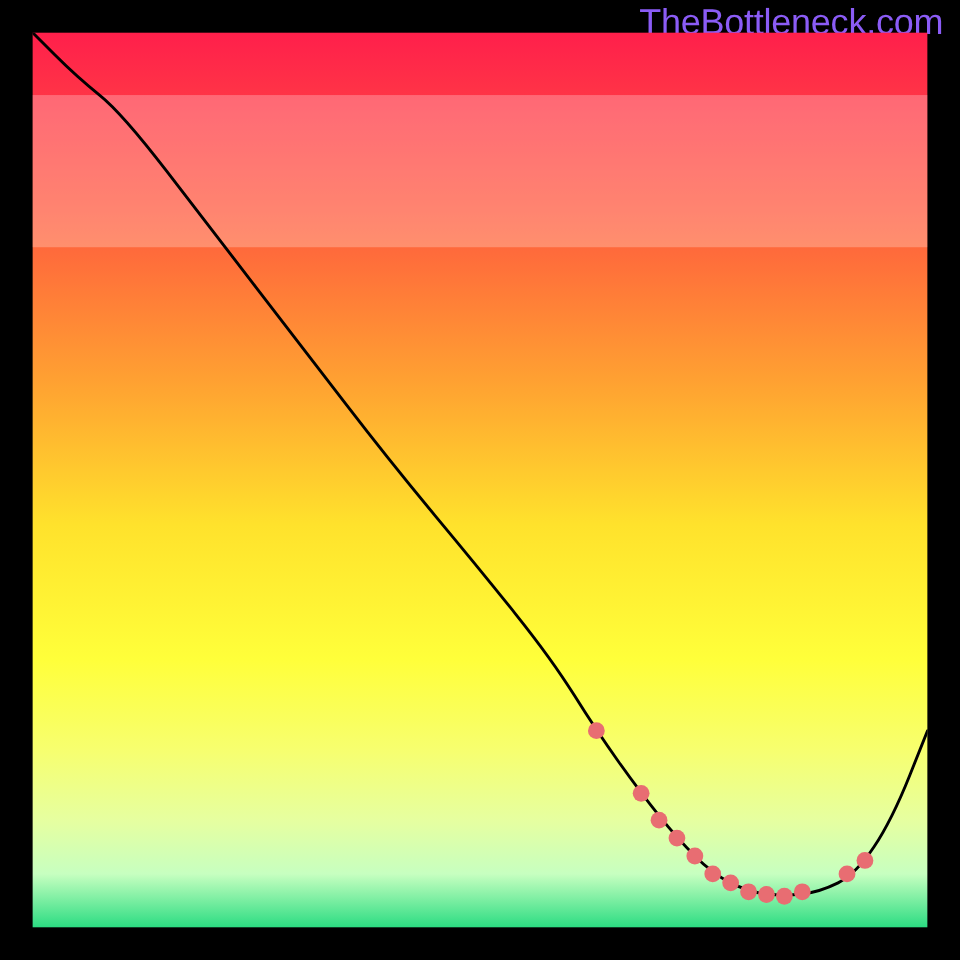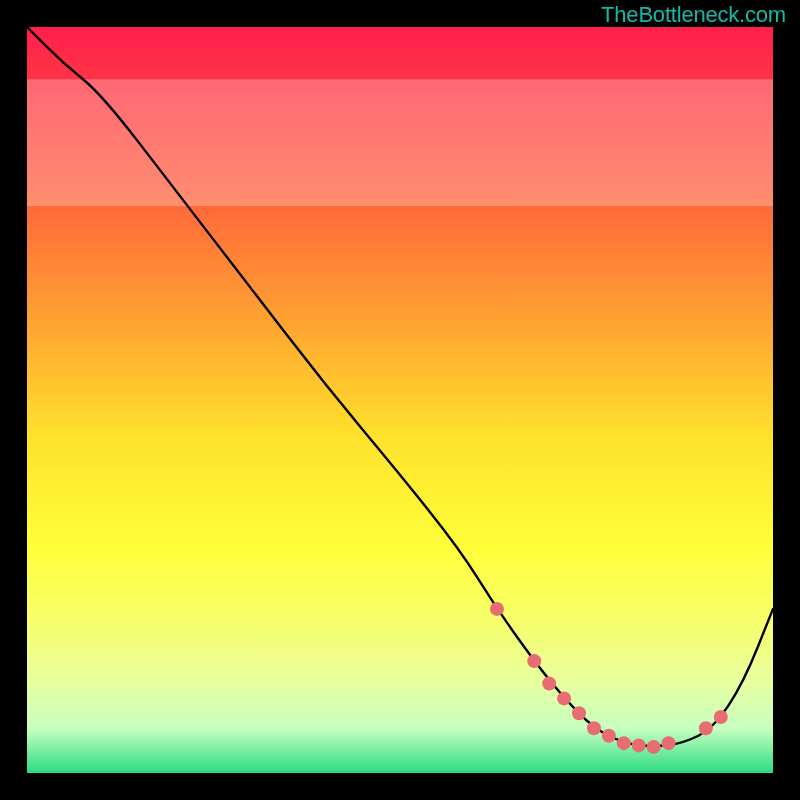--- a/index.html
+++ b/index.html
@@ -16,22 +16,22 @@
     left: 0;
     top: 0;
     width: 800px;
     height: 800px;
     background: #000;
   }
   .watermark {
     position: absolute;
     top: 2px;
     right: 14px;
-    color: #14b8a6;
-    font-size: 22px;
+    color: #8b5cf6;
+    font-size: 30px;
     font-weight: 500;
     letter-spacing: -0.2px;
   }
   .plot-wrap {
     position: absolute;
     left: 27px;
     top: 27px;
     width: 746px;
     height: 746px;
   }

